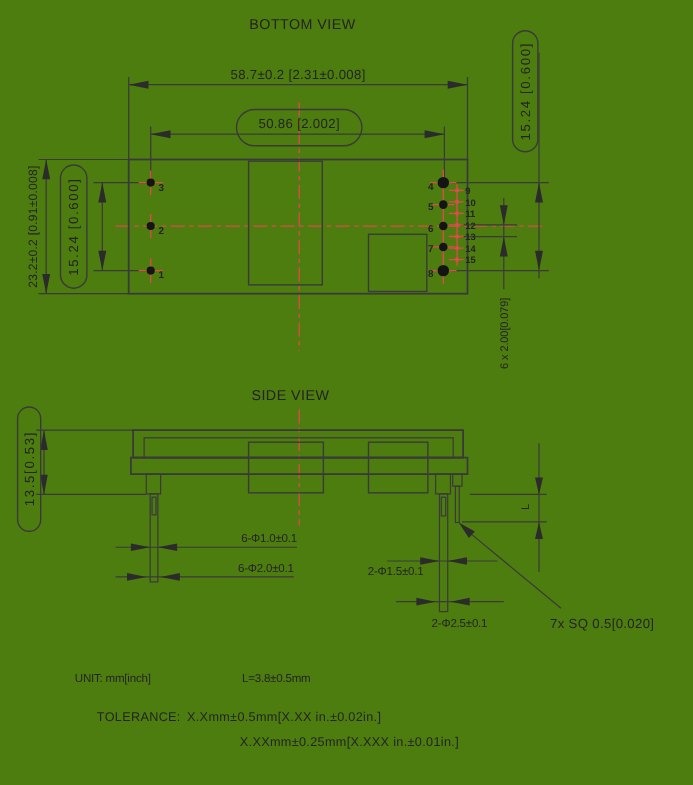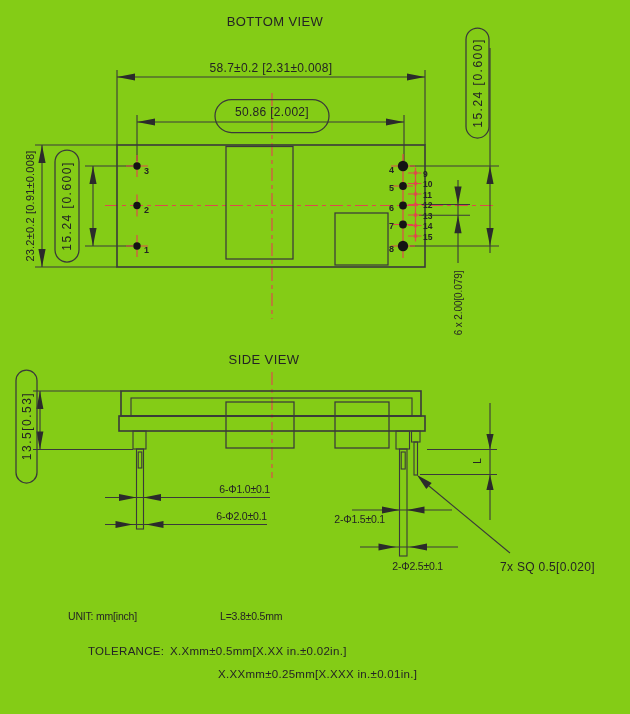--- a/index.html
+++ b/index.html
@@ -1,16 +1,16 @@
 <!DOCTYPE html>
 <html><head>
 <meta charset="utf-8">
 <style>
   html,body{margin:0;padding:0;background:#ffffff;}
-  #canvas{position:relative;width:630px;height:714px;background:#84cc16;overflow:hidden;}
+  #canvas{position:relative;width:630px;height:714px;background:#4d7c0f;overflow:hidden;}
   svg{font-family:"Liberation Sans", sans-serif;}
   .s{stroke:#3a3a3a;fill:none;stroke-width:1.1;}
   .s15{stroke:#3a3a3a;fill:none;stroke-width:1.6;}
   .s12{stroke:#3a3a3a;fill:none;stroke-width:1.25;}
   .red{stroke:#dd4b4b;fill:none;stroke-width:1.2;}
   .cl{stroke-dasharray:13 4 4 4;}
   .arr{fill:#2b2b2b;stroke:none;}
   .redfill{fill:#dd4b4b;stroke:none;}
   .pin{fill:#141414;stroke:none;}
   text{fill:#242424;}

